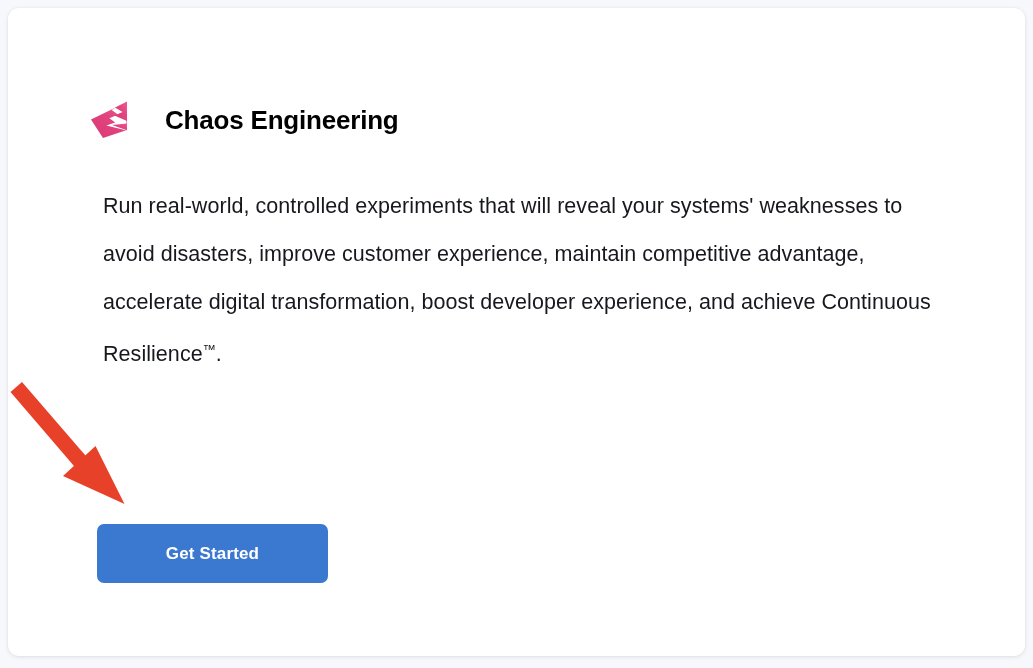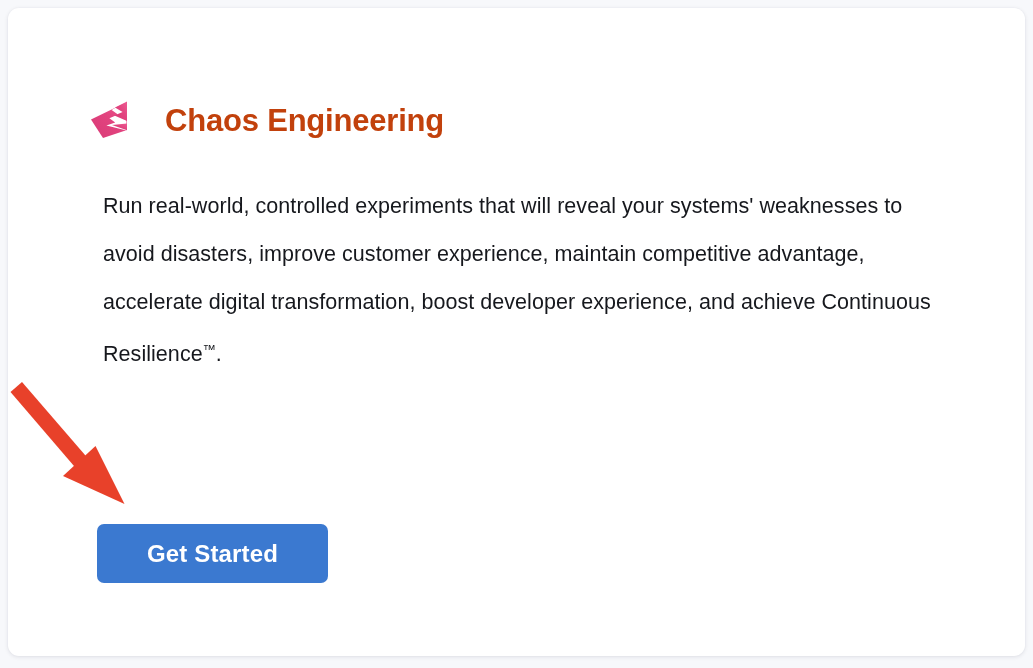--- a/index.html
+++ b/index.html
@@ -42,24 +42,24 @@
   }
   #brand-logo {
     width: 42px;
     height: 42px;
     display: block;
     flex: 0 0 auto;
   }
   #page-title {
     margin: 0;
     padding: 0 0 0 34px;
-    font-size: 31px;
+    font-size: 26px;
     font-weight: 700;
     letter-spacing: -0.2px;
-    color: #c2410c;
+    color: #000000;
     line-height: 1;
     white-space: nowrap;
   }
 
   
   #description {
     position: absolute;
     left: 95px;
     top: 174px;
     width: 846px;
@@ -81,21 +81,21 @@
     position: absolute;
     left: 89px;
     top: 516px;
     width: 231px;
     height: 59px;
     background: #3b79d0;
     color: #ffffff;
     border: none;
     border-radius: 7px;
     font-family: "Liberation Sans", sans-serif;
-    font-size: 24px;
+    font-size: 17px;
     font-weight: 700;
     letter-spacing: 0.15px;
     cursor: pointer;
     padding: 0;
     display: flex;
     align-items: center;
     justify-content: center;
     box-sizing: border-box;
   }
 

